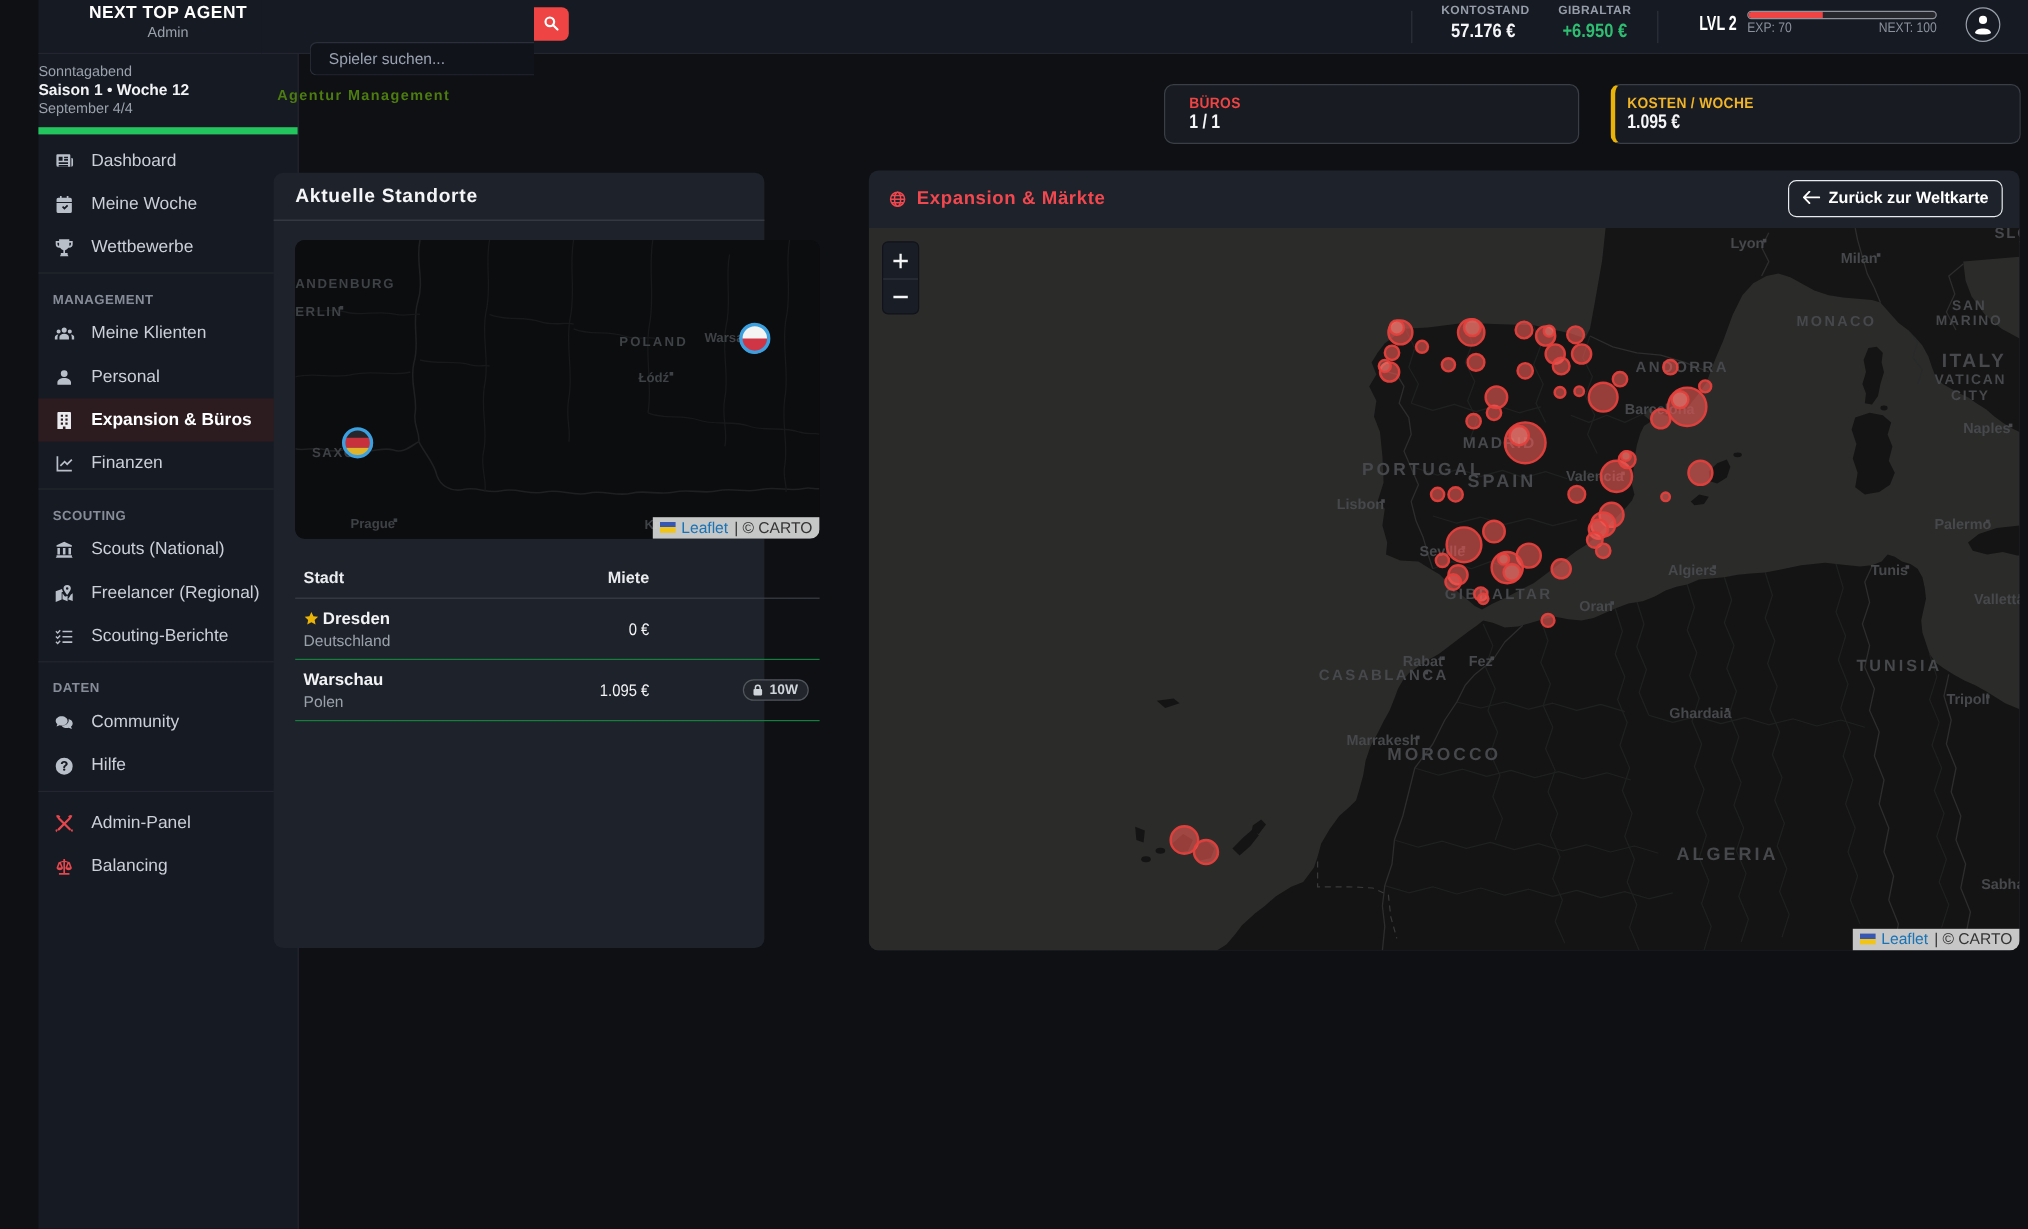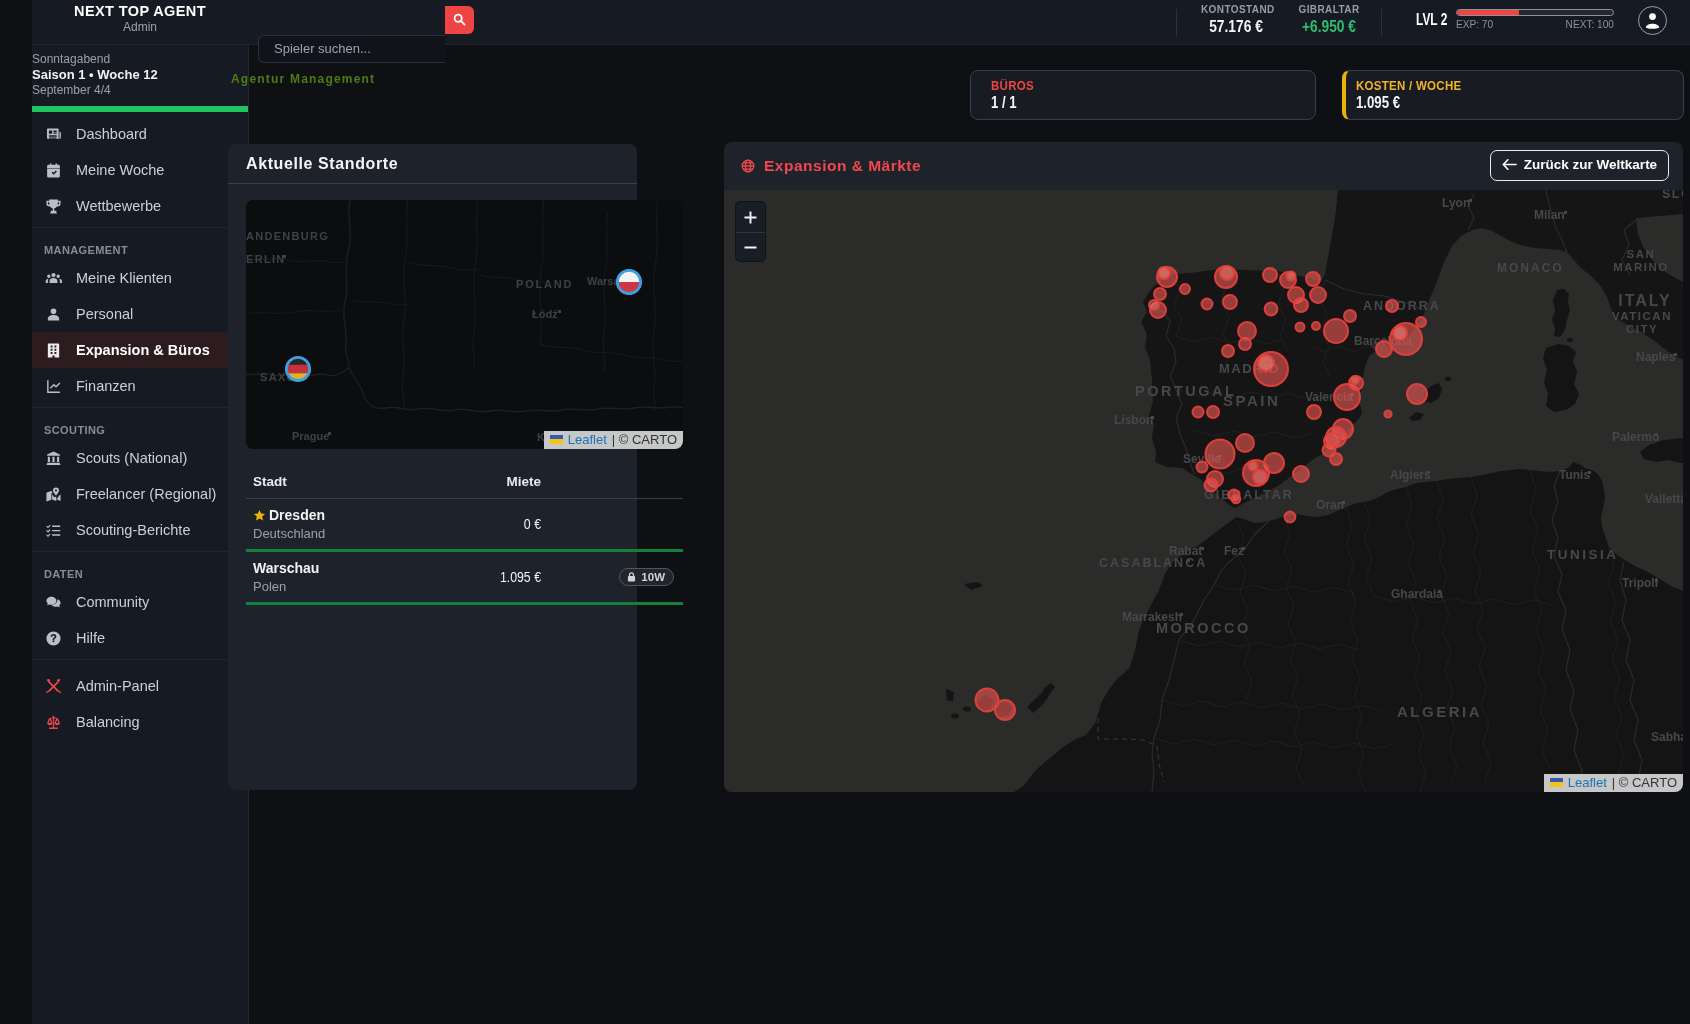--- a/index.html
+++ b/index.html
@@ -52,21 +52,21 @@
   #card2 { left:1342px; width:342px; border-left:4px solid #eab308; padding-left:10px; }
   #card2 .lab { color:#f0b429; }
   
   #lpanel { position:absolute; left:228px; top:144px; width:409px; height:646px; background:#1e222a; border-radius:8px; }
   #lpanel .hd { height:40px; line-height:40px; padding-left:18px; color:#f4f5f7; font-size:16px; font-weight:bold; letter-spacing:0.6px; border-bottom:1px solid #3b3f47; }
   #smallmap { position:absolute; left:18px; top:56px; width:437px; height:249px; border-radius:8px; overflow:hidden; background:#0c0d0f; }
   #ltable { position:absolute; left:18px; top:322px; width:437px; }
   .th { display:flex; color:#e9ebee; font-size:13.5px; font-weight:bold; padding:8px 0 9px; border-bottom:1px solid #3b3f47; }
   .th .c1 { width:235px; padding-left:7px; }
   .th .c2 { width:60px; text-align:right; }
-  .tr { display:flex; align-items:center; border-bottom:3px solid #15803d; padding:8px 0; }
+  .tr { display:flex; align-items:center; border-bottom:1px solid #15803d; padding:8px 0; }
   .tr .c1 { width:235px; padding-left:7px; }
   .tr .city { color:#f2f3f5; font-size:14px; font-weight:bold; }
   .tr .ctry { color:#9aa1ab; font-size:13px; margin-top:3px; }
   .tr .c2 { width:60px; text-align:right; color:#f2f3f5; font-size:14px; transform:scaleX(0.88); transform-origin:100% 50%; }
   .tr .c3 { flex:1; text-align:right; padding-right:9px; }
   .badge { display:inline-flex; align-items:center; gap:5px; border:1px solid #51555c; background:#22252c; border-radius:9px; padding:2px 8px 2px 7px; color:#cfd3da; font-size:11.5px; font-weight:bold; }
   
   #rpanel { position:absolute; left:724px; top:142px; width:959px; height:650px; background:#1e222a; border-radius:8px; overflow:hidden; }
   #rpanel .hd { height:60px; border-bottom:1px solid #3b3f47; position:relative; }
   #rpanel .hd .title { position:absolute; left:40px; top:15px; color:#f1474f; font-size:15.5px; font-weight:bold; letter-spacing:0.5px; }

